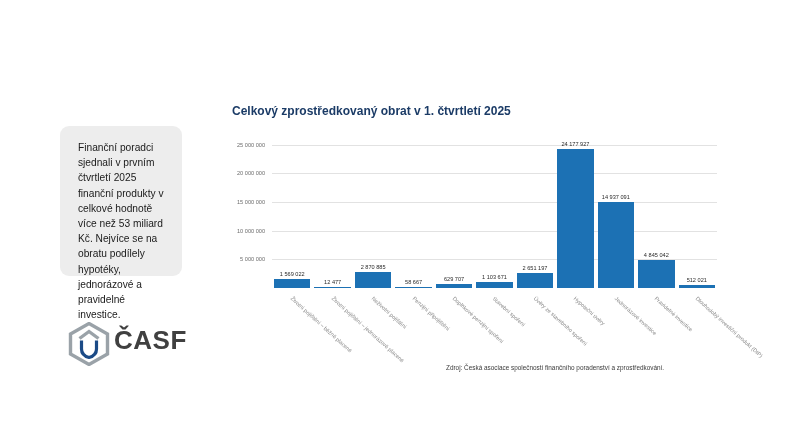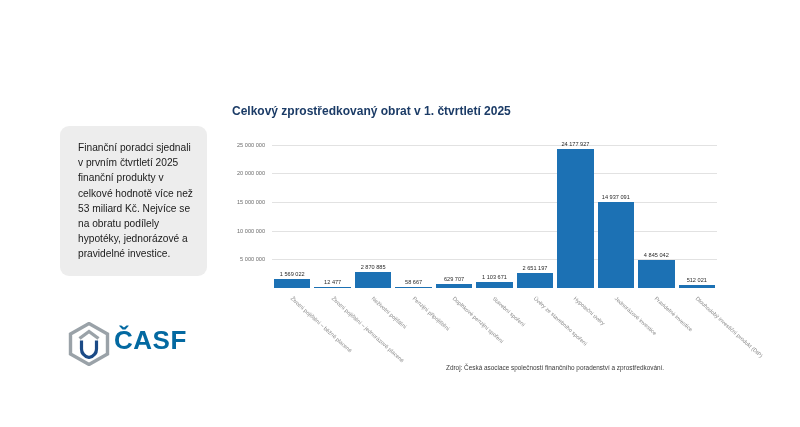--- a/index.html
+++ b/index.html
@@ -16,34 +16,34 @@
     font-size:25px;font-weight:bold;color:#1B3B66;letter-spacing:-0.2px;
     white-space:nowrap;
   }
   .sub-title{
     position:absolute;left:232px;top:104px;
     font-size:12px;font-weight:bold;color:#1B3B66;white-space:nowrap;
   }
 
   
   .callout{
-    position:absolute;left:60px;top:126px;width:147px;height:150px;
+    position:absolute;left:60px;top:126px;width:122px;height:150px;
     background:#EDEDED;border-radius:9px;box-sizing:border-box;
     padding:14px 14px 10px 18px;
   }
   .callout-text{
     font-size:10.2px;line-height:15.2px;color:#1a1a1a;
   }
 
   
   .logo{position:absolute;left:68px;top:320px;width:130px;height:48px;}
   .logo-mark{position:absolute;left:0;top:2px;width:42px;height:44px;}
   .logo-text{
     position:absolute;left:46px;top:5px;
-    font-size:26px;font-weight:bold;color:#0369a1;letter-spacing:0.5px;text-align:center;
+    font-size:26px;font-weight:bold;color:#404040;letter-spacing:0.5px;text-align:center;
   }
 
   
   .chart{position:absolute;left:222px;top:128px;width:510px;height:235px;}
   .plot{
     position:absolute;left:50px;top:8px;width:445px;height:152px;
   }
   .gridline{
     position:absolute;left:0;width:100%;height:1px;background:#E2E2E2;
   }

